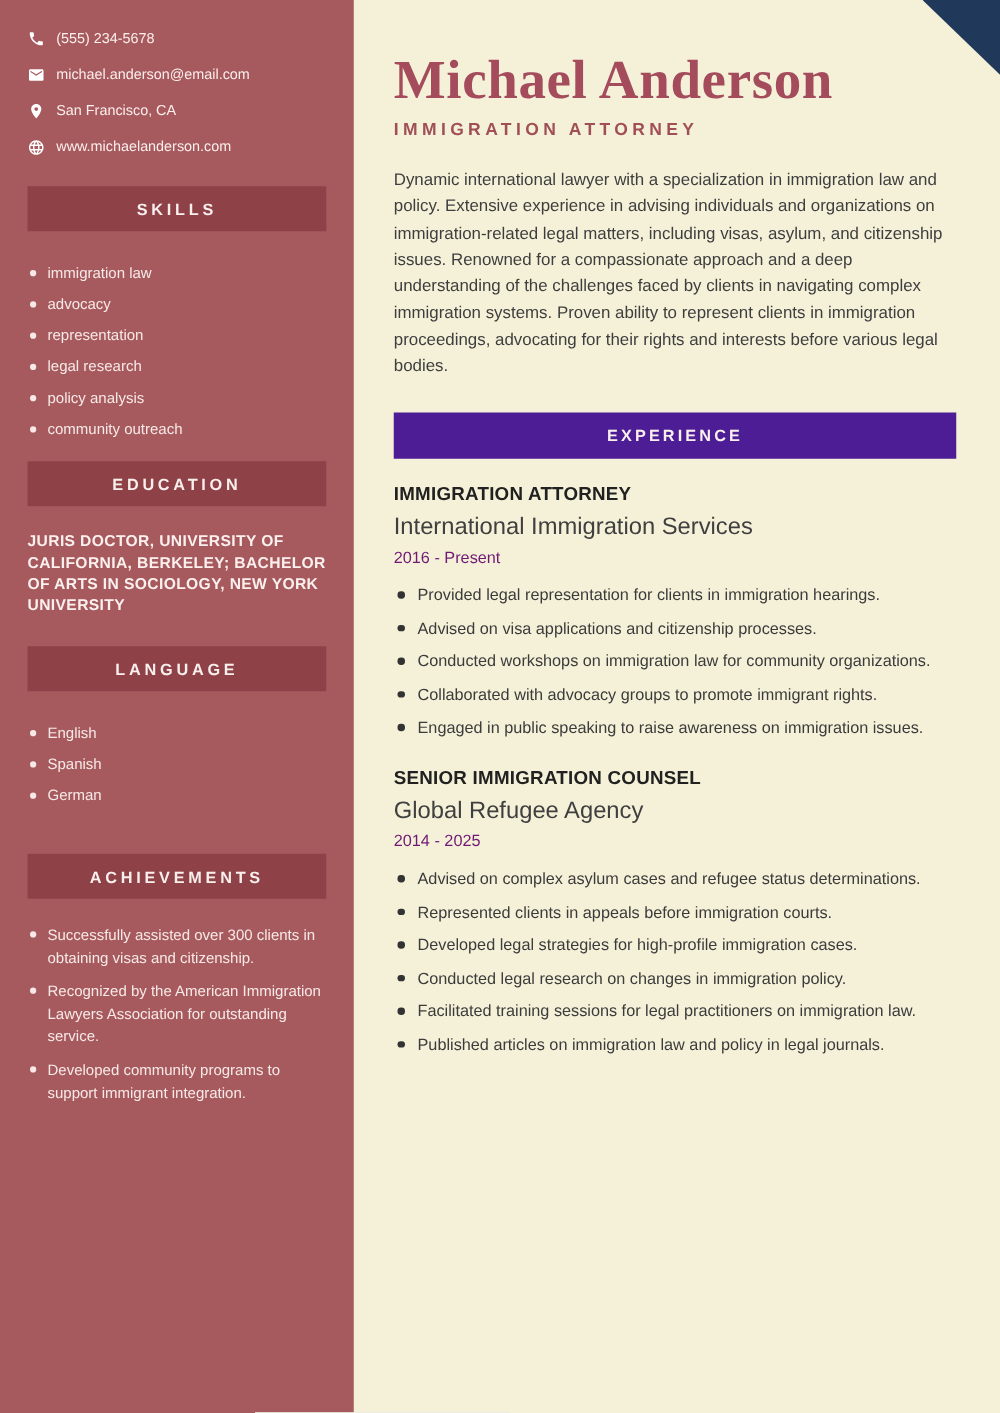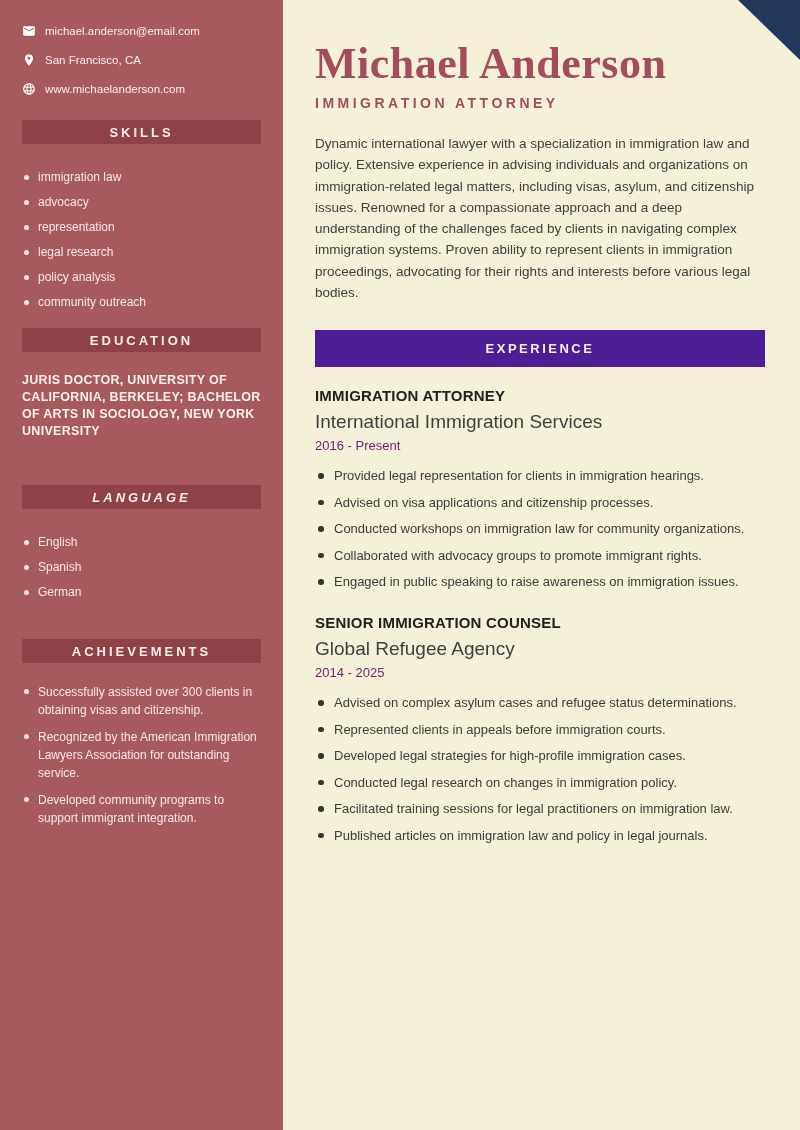--- a/index.html
+++ b/index.html
@@ -38,21 +38,21 @@
     letter-spacing: 1px;
   }
   .contact { margin: 24px 0 0 22px; }
   .contact-row { display: flex; align-items: center; margin-bottom: 15px; }
   .contact-row svg { width: 14px; height: 14px; flex: 0 0 14px; }
   .contact-row .ctext { margin-left: 9px; font-size: 11.5px; color: #fbeeec; }
 
   .side-bar-header {
     width: 239px;
     margin: 0 auto;
-    height: 24px;
+    height: 36px;
     background: #8e4147;
     display: flex; align-items: center; justify-content: center;
     font-size: 13px;
     font-weight: bold;
     letter-spacing: 3px;
     color: #f9efed;
   }
   .skills-header { margin-top: 24px; }
   .side-list { list-style: none; margin: 26px 0 0 24px; }
   .side-list li {
@@ -73,21 +73,21 @@
   .education-header { margin-top: 19px; }
   .education-text {
     margin: 20px 22px 0 22px;
     font-size: 12.5px;
     font-weight: bold;
     line-height: 17px;
     letter-spacing: 0.3px;
     color: #fbf0ee;
     text-transform: uppercase;
   }
-  .language-header { margin-top: 45px; font-style: italic; }
+  .language-header { margin-top: 24px; }
   .achievements-header { margin-top: 40px; }
   .achv-list { list-style: none; margin: 20px 20px 0 24px; }
   .achv-list li {
     position: relative;
     padding-left: 14px;
     font-size: 12px;
     line-height: 18px;
     color: #f7e9e7;
     margin-bottom: 9px;
   }
@@ -177,20 +177,26 @@
 </style>
 </head>
 <body>
 
 <div class="page">
 
   <aside class="sidebar">
 
 
     <div class="contact">
+      <div class="contact-row">
+        <svg viewBox="0 0 24 24" fill="#ffffff">
+            <path d="M6.62 10.79c1.44 2.83 3.76 5.14 6.59 6.59l2.2-2.2c.27-.27.67-.36 1.02-.24 1.12.37 2.33.57 3.57.57.55 0 1 .45 1 1V20c0 .55-.45 1-1 1-9.39 0-17-7.61-17-17 0-.55.45-1 1-1h3.5c.55 0 1 .45 1 1 0 1.25.2 2.45.57 3.57.11.35.03.74-.25 1.02l-2.2 2.2z"></path>
+          </svg>
+        <span class="ctext">(555) 234-5678</span>
+      </div>
       <div class="contact-row">
         <svg viewBox="0 0 24 24" fill="#ffffff">
             <path d="M20 4H4c-1.1 0-1.99.9-1.99 2L2 18c0 1.1.9 2 2 2h16c1.1 0 2-.9 2-2V6c0-1.1-.9-2-2-2zm0 4l-8 5-8-5V6l8 5 8-5v2z"></path>
           </svg>
         <span class="ctext">michael.anderson@email.com</span>
       </div>
       <div class="contact-row">
         <svg viewBox="0 0 24 24" fill="#ffffff">
             <path d="M12 2C8.13 2 5 5.13 5 9c0 5.25 7 13 7 13s7-7.75 7-13c0-3.87-3.13-7-7-7zm0 9.5c-1.38 0-2.5-1.12-2.5-2.5s1.12-2.5 2.5-2.5 2.5 1.12 2.5 2.5-1.12 2.5-2.5 2.5z"></path>
           </svg>

